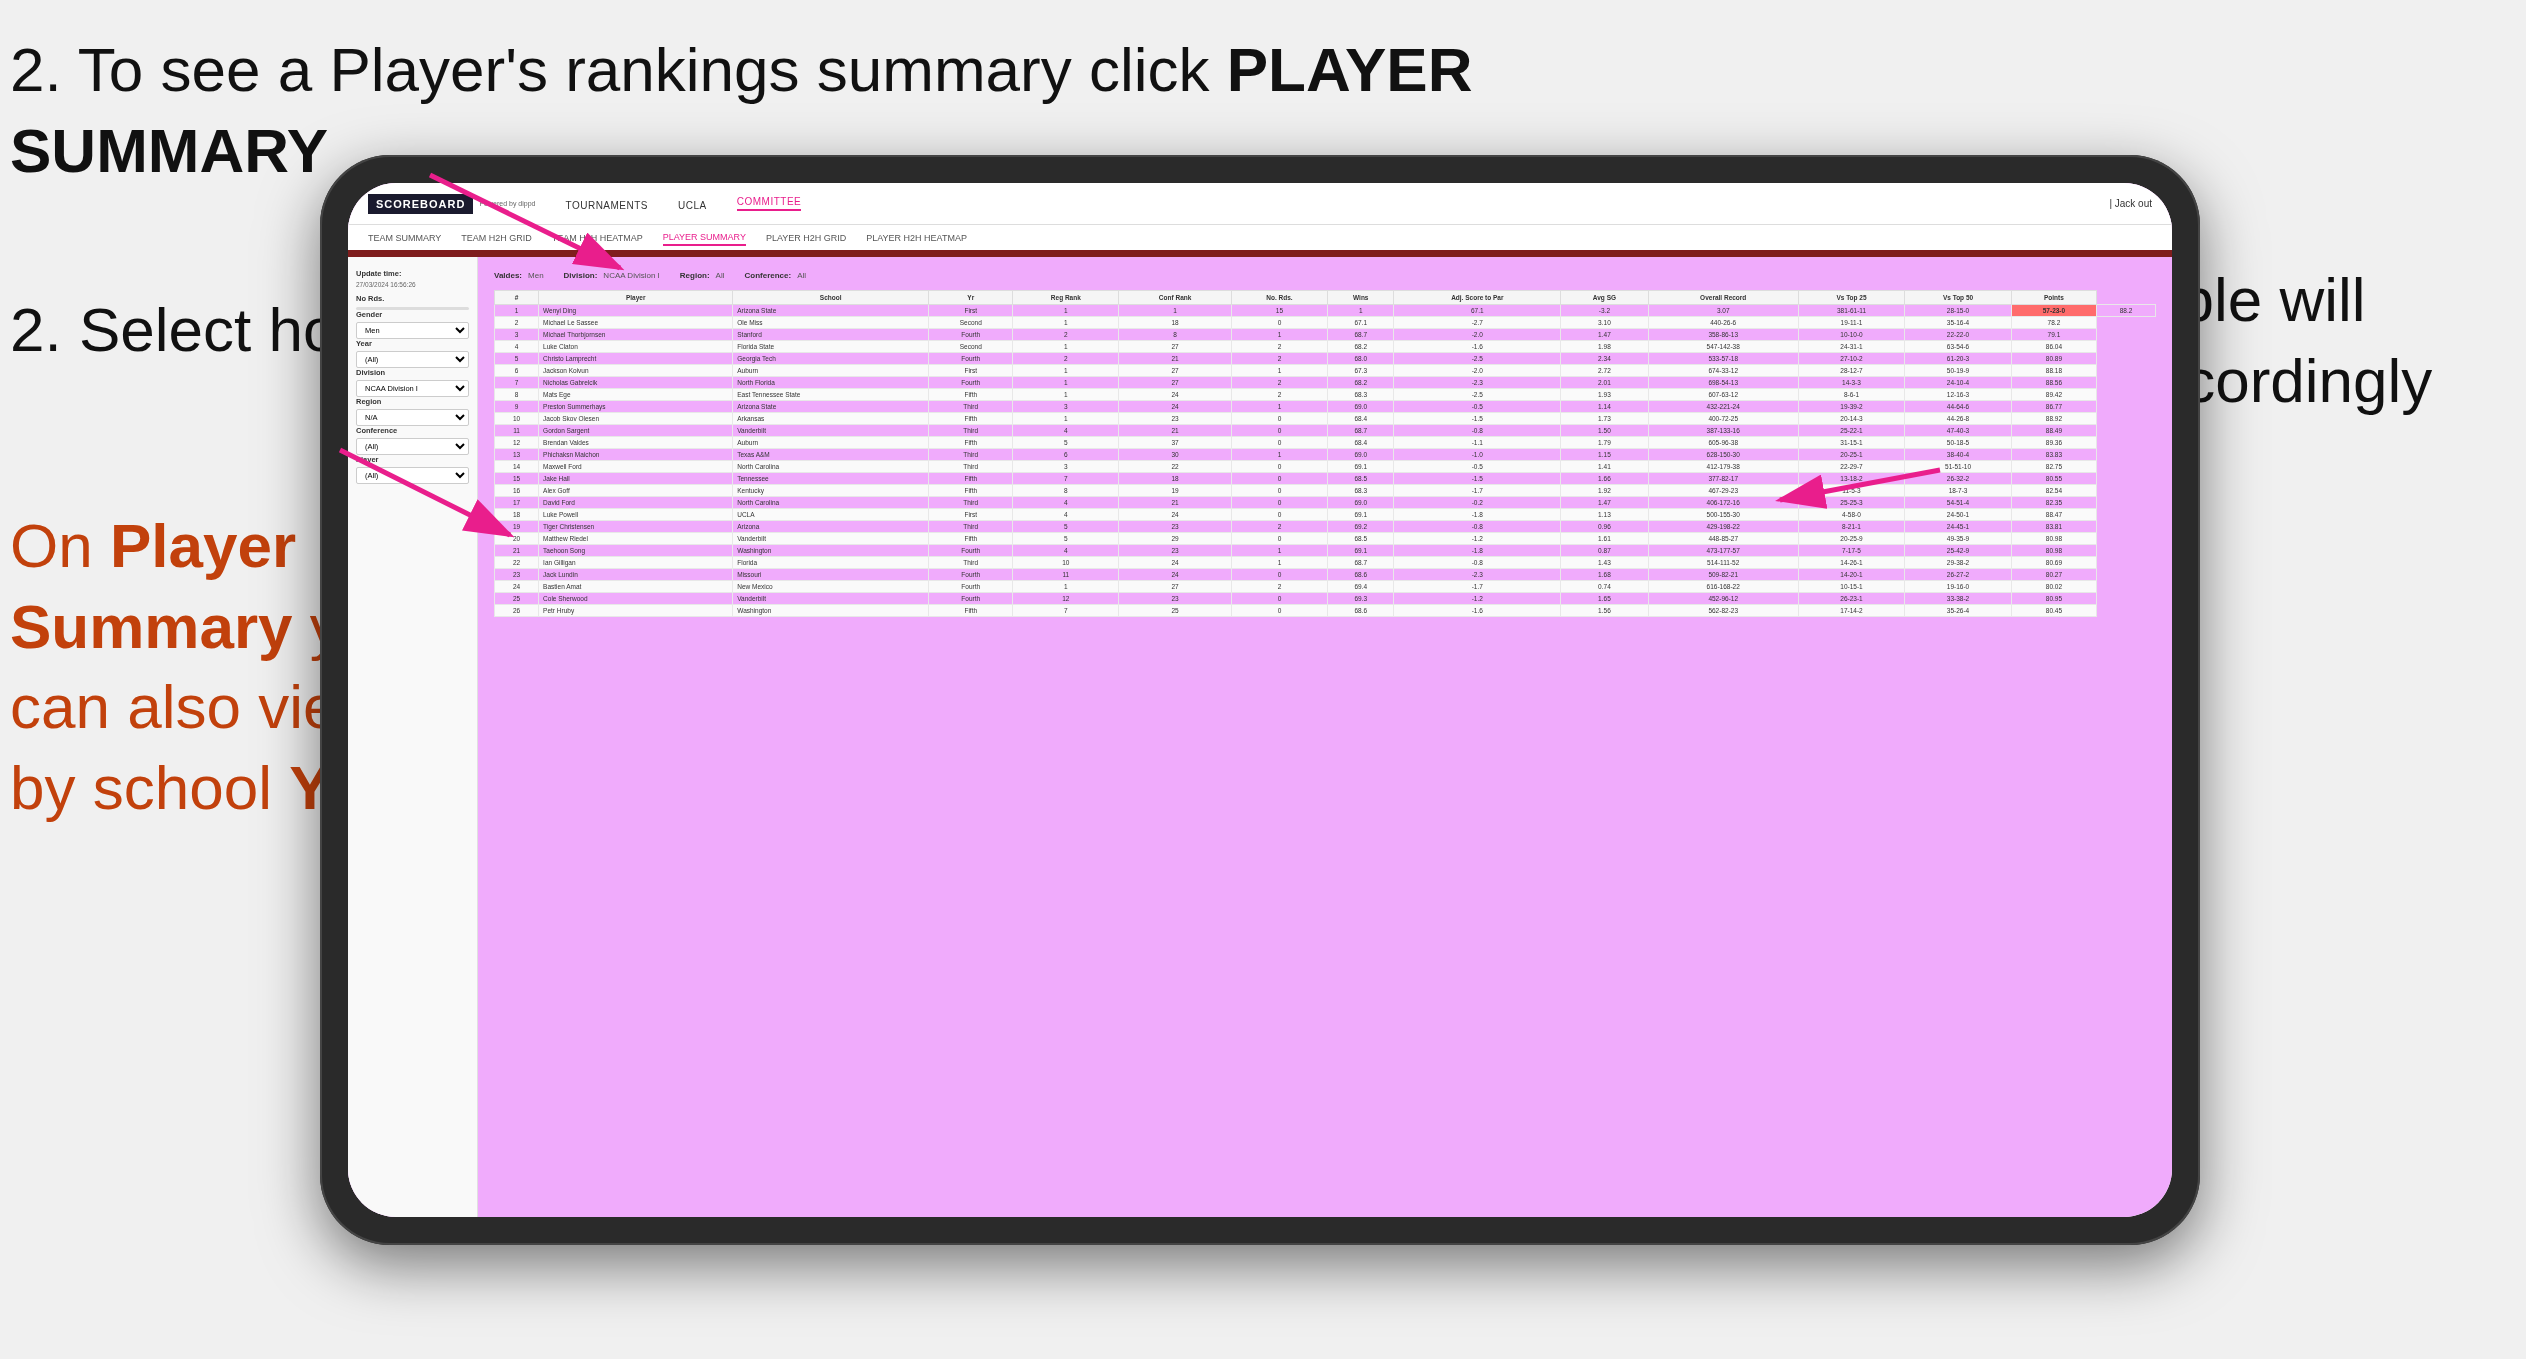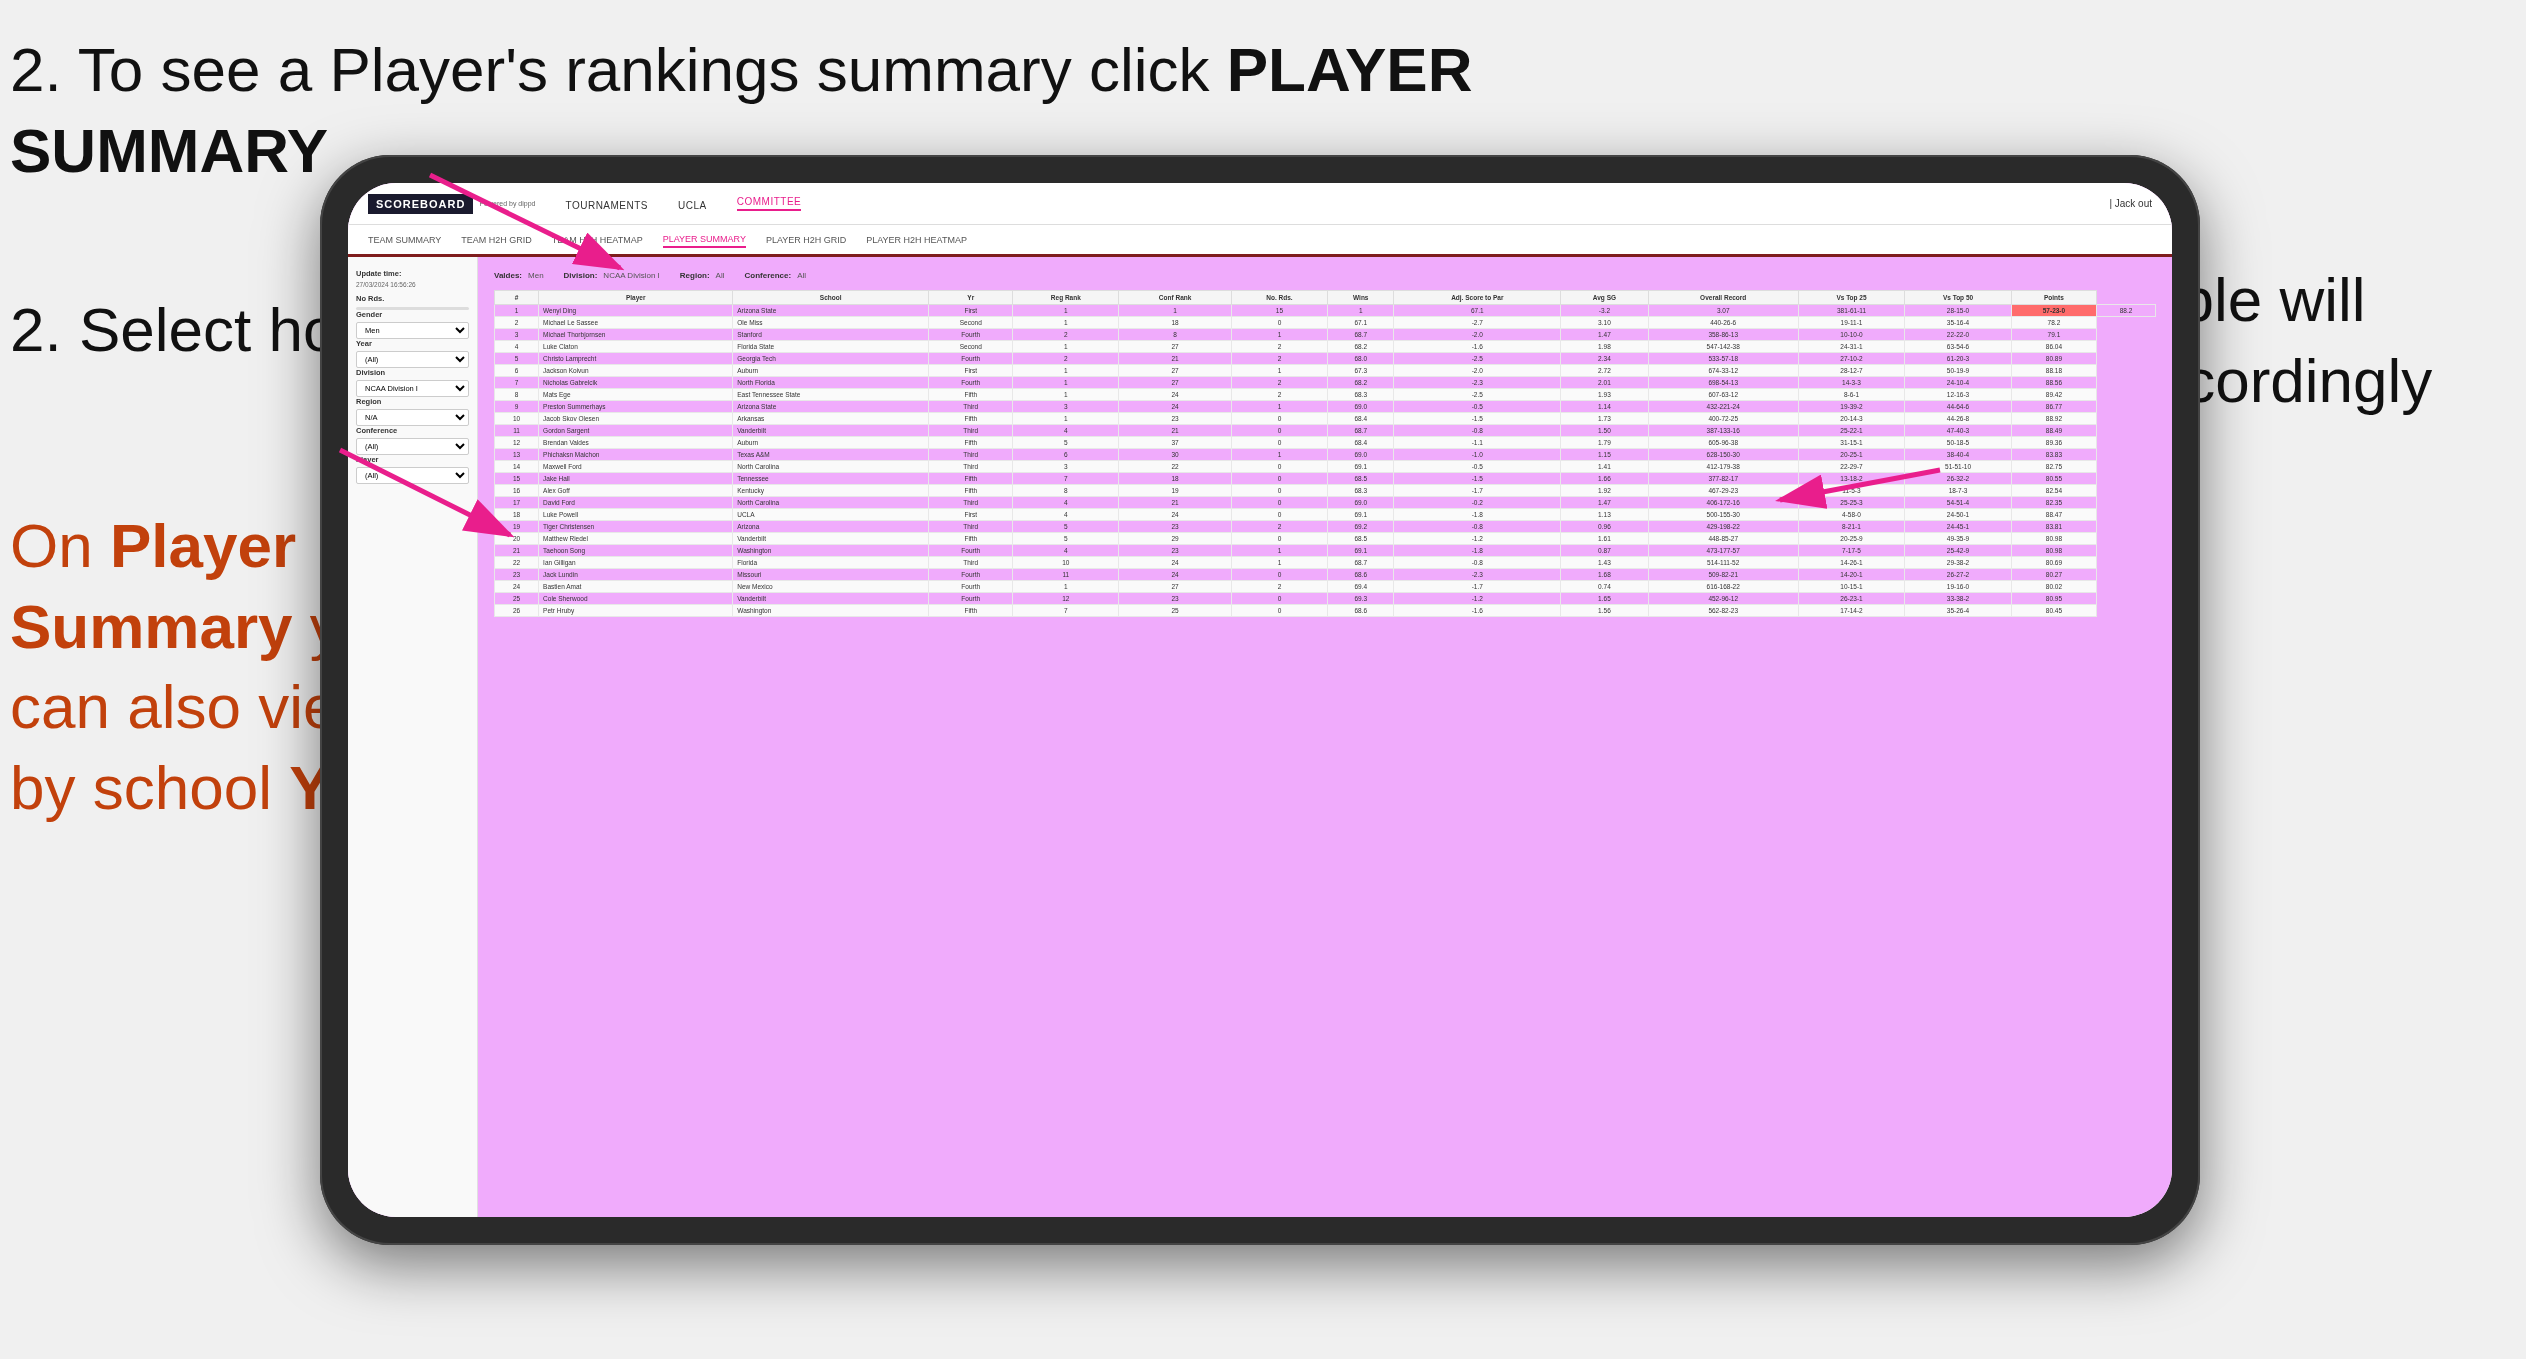--- a/index.html
+++ b/index.html
@@ -144,21 +144,21 @@
     }
 
     .nav-right {
       font-size: 10px;
       color: #333;
     }
 
     
     .sub-nav {
       background: #fff;
-      border-bottom: 3px solid #7f1d1d;
+      border-bottom: 7px solid #7f1d1d;
       padding: 0 20px;
       height: 32px;
       display: flex;
       align-items: center;
       gap: 20px;
     }
 
     .sub-nav-link {
       font-size: 9px;
       color: #555;

